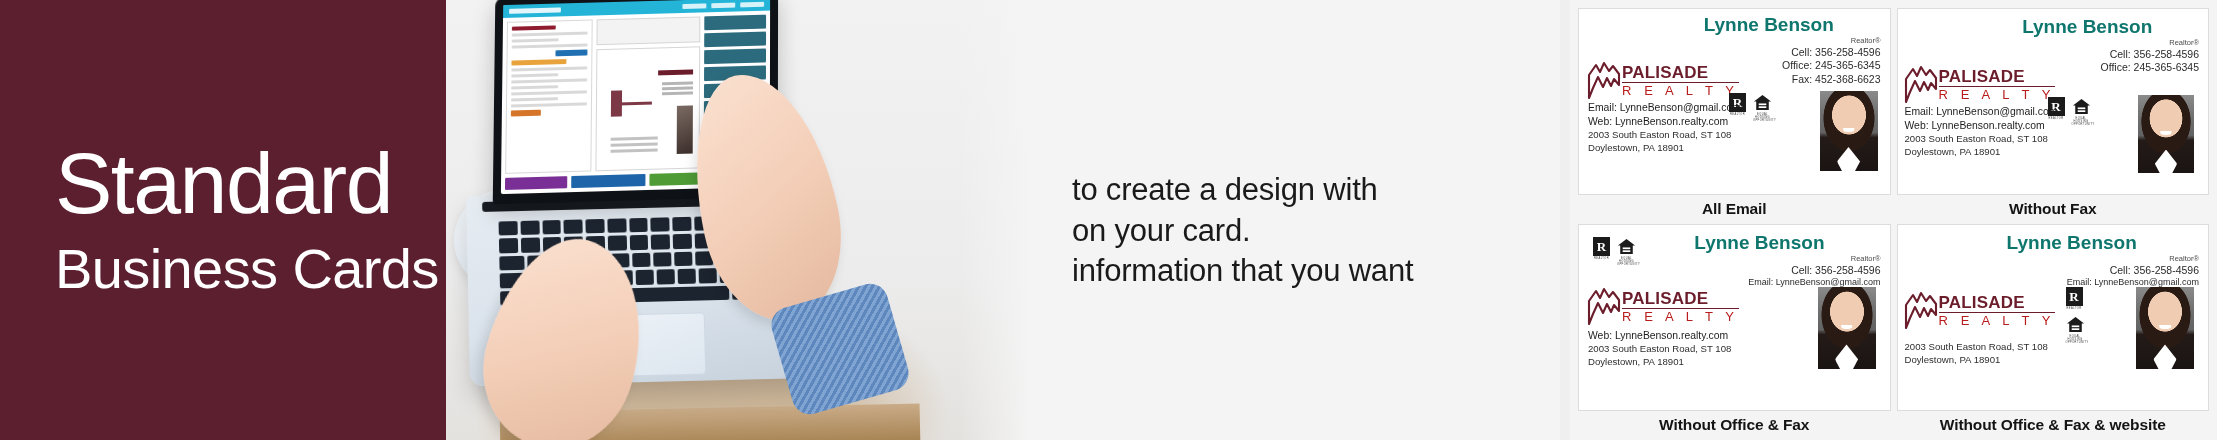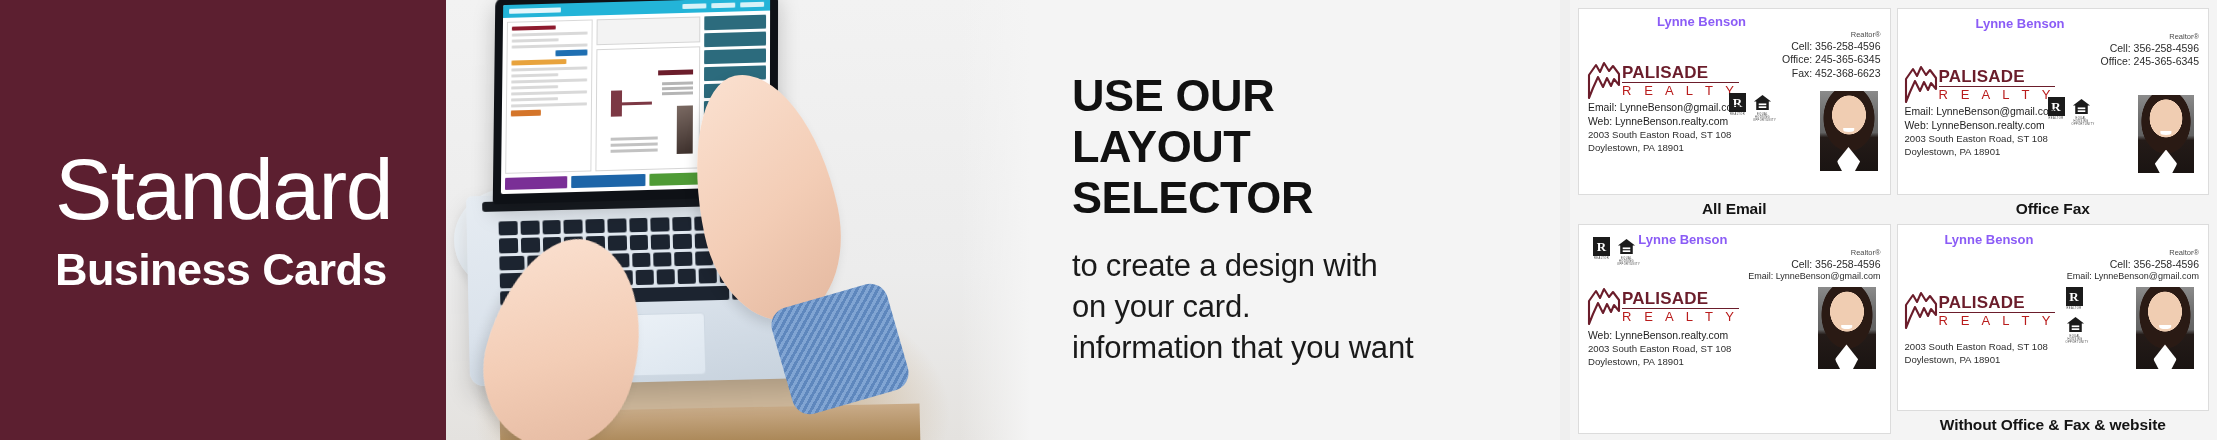--- a/index.html
+++ b/index.html
@@ -32,22 +32,22 @@
   }
   .hero-title {
     color: #ffffff;
     font-size: 86px;
     font-weight: 400;
     line-height: 0.98;
     letter-spacing: -1.5px;
   }
   .hero-subtitle {
     color: #ffffff;
-    font-size: 45px;
-    font-weight: 700;
+    font-size: 56px;
+    font-weight: 400;
     line-height: 1.05;
     letter-spacing: -0.6px;
     margin-top: 14px;
   }
 
   
   .photo-area {
     position: absolute;
     left: 446px; top: 0;
     width: 604px; height: 440px;
@@ -267,22 +267,22 @@
     text-align: center;
     font-size: 15.5px;
     font-weight: 700;
     color: #141414;
     padding-top: 5px;
     letter-spacing: -0.1px;
   }
 
   
   .c-name {
-    text-align: left;
-    font-size: 13px; font-weight: 700; color: #8b5cf6;
+    text-align: center;
+    font-size: 19px; font-weight: 700; color: #0f766e;
     line-height: 1.05;
   }
   .c-role { text-align: right; font-size: 7.5px; color: #4b4b4b; margin-top: 1px; }
   .c-contact { text-align: right; font-size: 10.5px; color: #2b2b2b; line-height: 1.28; margin-top: 1px; }
   .c-contact .small { font-size: 9px; }
 
   .c-logo-row { position: absolute; display: flex; align-items: flex-end; gap: 4px; }
   .palisade { display: flex; align-items: flex-end; }
   .pal-mark {
     width: 34px; height: 38px;
@@ -531,25 +531,20 @@
 
       <div class="hand hand-right"></div>
       <div class="hand hand-left"></div>
       <div class="cuff"></div>
     </div>
 
     <div class="photo-fade"></div>
   </div>
 
   <div class="copy">
-    <div class="copy-heading">
-      <div>USE OUR</div>
-      <div>LAYOUT</div>
-      <div>SELECTOR</div>
-    </div>
     <div class="copy-sub">
       <div>to create a design with</div>
       <div>on your card.</div>
       <div>information that you want</div>
     </div>
   </div>
 
   <div class="cards">
 
     <div class="card-tile">
@@ -647,21 +642,21 @@
           <div class="em">Web: LynneBenson.realty.com</div>
           <div>2003 South Easton Road, ST 108</div>
           <div>Doylestown, PA 18901</div>
         </div>
         <div class="c-photo">
           <span class="ph-hair"></span>
             <span class="ph-smile"></span>
             <span class="ph-shirt"></span>
         </div>
       </div>
-      <div class="card-label">Office Fax</div>
+      <div class="card-label">Without Fax</div>
     </div>
 
     <div class="card-tile">
       <div class="card layout-noofficefax">
         <div class="c-head">
           <div class="c-name">Lynne Benson</div>
           <div class="c-role">Realtor®</div>
           <div class="c-contact">
             <div>Cell: 356-258-4596</div>
             <div class="small">Email: LynneBenson@gmail.com</div>
@@ -698,20 +693,21 @@
           <div class="em">Web: LynneBenson.realty.com</div>
           <div>2003 South Easton Road, ST 108</div>
           <div>Doylestown, PA 18901</div>
         </div>
         <div class="c-photo">
           <span class="ph-hair"></span>
             <span class="ph-smile"></span>
             <span class="ph-shirt"></span>
         </div>
       </div>
+      <div class="card-label">Without Office &amp; Fax</div>
     </div>
 
     <div class="card-tile">
       <div class="card layout-nowebsite">
         <div class="c-head">
           <div class="c-name">Lynne Benson</div>
           <div class="c-role">Realtor®</div>
           <div class="c-contact">
             <div>Cell: 356-258-4596</div>
             <div class="small">Email: LynneBenson@gmail.com</div>

